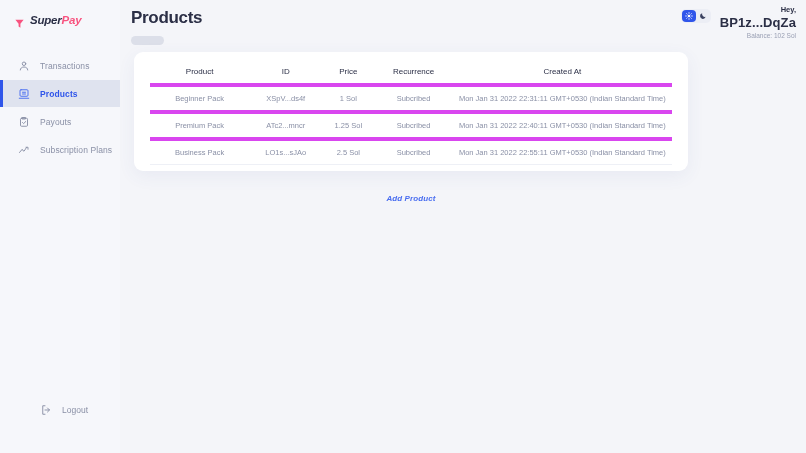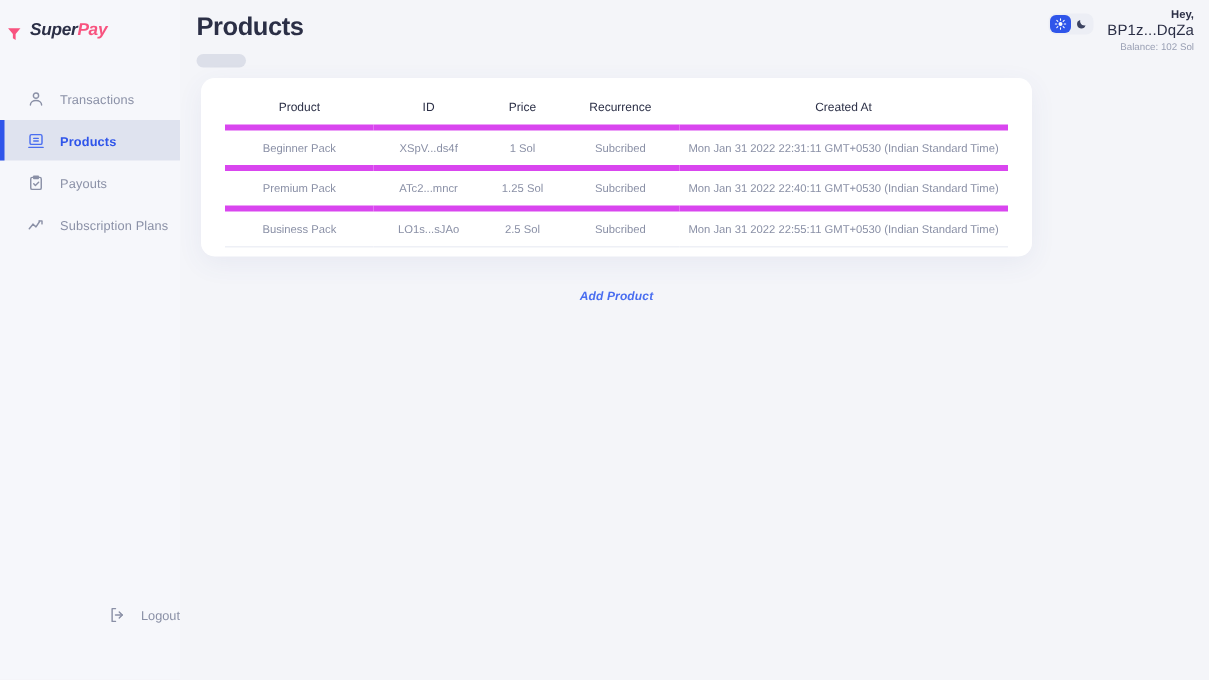--- a/index.html
+++ b/index.html
@@ -35,21 +35,21 @@
     flex-direction: column;
     padding-top: 0;
     position: relative;
     z-index: 3;
   }
 
   .brand {
     height: 40px;
     display: flex;
     align-items: center;
-    padding-left: 4px;
+    padding-left: 14px;
     gap: 5px;
   }
 
   .brand-mark {
     width: 11px;
     height: 11px;
     display: block;
   }
 
   .brand-text {
@@ -104,21 +104,20 @@
 
   .logout {
     margin-top: auto;
     margin-bottom: 32px;
     height: 22px;
     display: flex;
     align-items: center;
     gap: 10px;
     padding-left: 40px;
     cursor: pointer;
-    justify-content: flex-end;
   }
   .logout .nav-label { font-size: 8.5px; color: #8a90a6; }
   .logout .nav-ico { width: 12px; height: 12px; color: #8a90a6; }
   .logout .nav-ico svg { display: block; width: 12px; height: 12px; }
 
   
   .main {
     flex: 1 1 auto;
     position: relative;
     height: 453px;
@@ -184,22 +183,22 @@
     text-align: right;
     line-height: 1.28;
     padding-right: 4px;
   }
   .user-greeting {
     font-size: 7.5px;
     font-weight: bold;
     color: #2b2f46;
   }
   .user-addr {
-    font-size: 10px;
-    font-weight: normal;
+    font-size: 13px;
+    font-weight: bold;
     color: #2b2f46;
     letter-spacing: 0.1px;
   }
   .user-balance {
     font-size: 6.5px;
     color: #9aa0b4;
     margin-top: 1px;
   }
 
   

